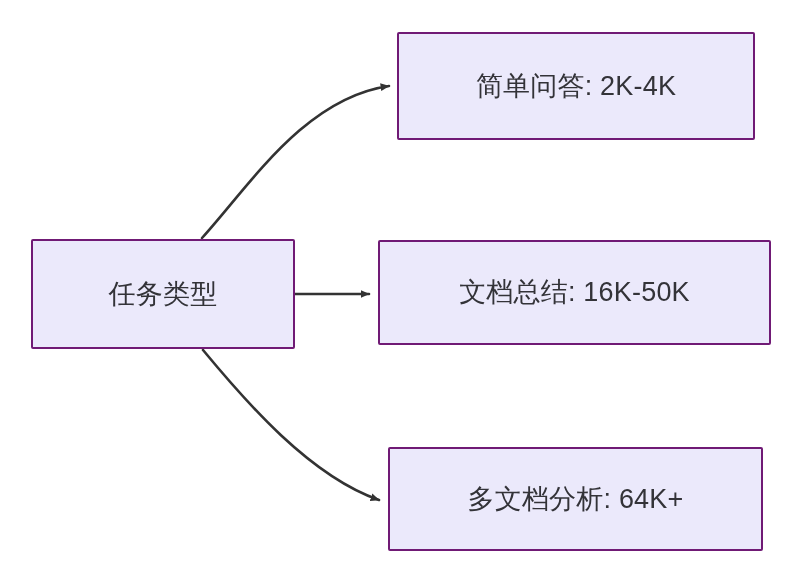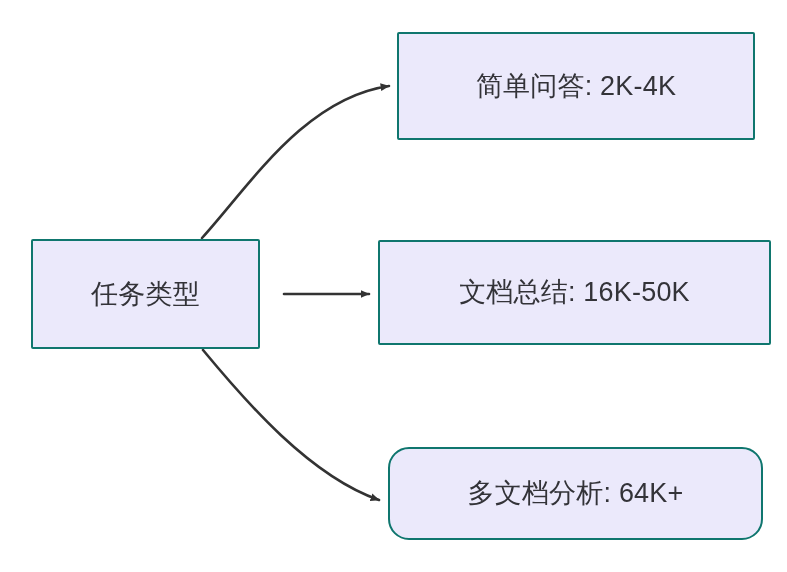--- a/index.html
+++ b/index.html
@@ -24,58 +24,57 @@
     left: 0;
     top: 0;
     width: 787px;
     height: 572px;
     pointer-events: none;
   }
   .node {
     position: absolute;
     box-sizing: border-box;
     background: #ebe9fb;
-    border: 2px solid #0f766e;
+    border: 2px solid #701a75;
     border-radius: 2px;
     display: flex;
     align-items: center;
     justify-content: center;
     text-align: center;
   }
   .node-label {
     color: #333338;
     font-size: 27px;
     line-height: 1.2;
     letter-spacing: 0.2px;
     white-space: nowrap;
   }
   #node-root {
     left: 31px;
     top: 239px;
-    width: 229px;
+    width: 264px;
     height: 110px;
   }
   #node-simple-qa {
     left: 397px;
     top: 32px;
     width: 358px;
     height: 108px;
   }
   #node-doc-summary {
     left: 378px;
     top: 240px;
     width: 393px;
     height: 105px;
   }
   #node-multi-doc {
     left: 388px;
     top: 447px;
     width: 375px;
-    height: 93px;
-    border-radius: 21px;
+    height: 104px;
   }
 </style>
 </head>
 <body>
 
 <div id="diagram-canvas">
 
   <svg id="edge-layer" viewBox="0 0 787 572" width="787" height="572" xmlns="http://www.w3.org/2000/svg">
     <defs>
       <marker id="arrow-head" markerWidth="9" markerHeight="9" refX="8.4" refY="4.5" orient="auto" markerUnits="userSpaceOnUse">

